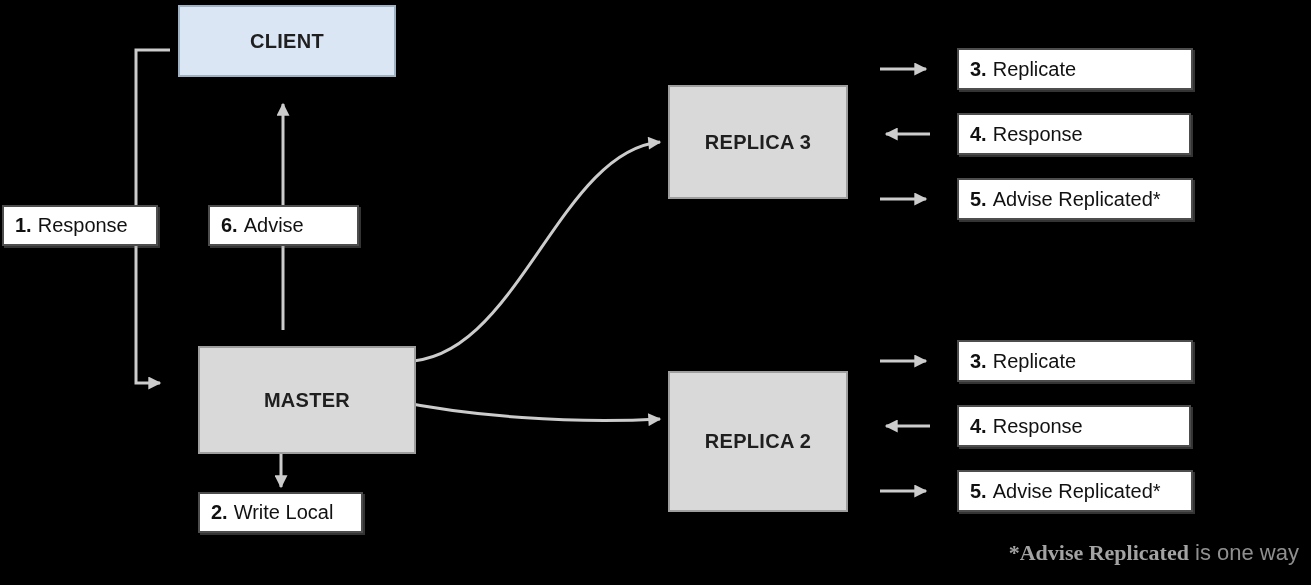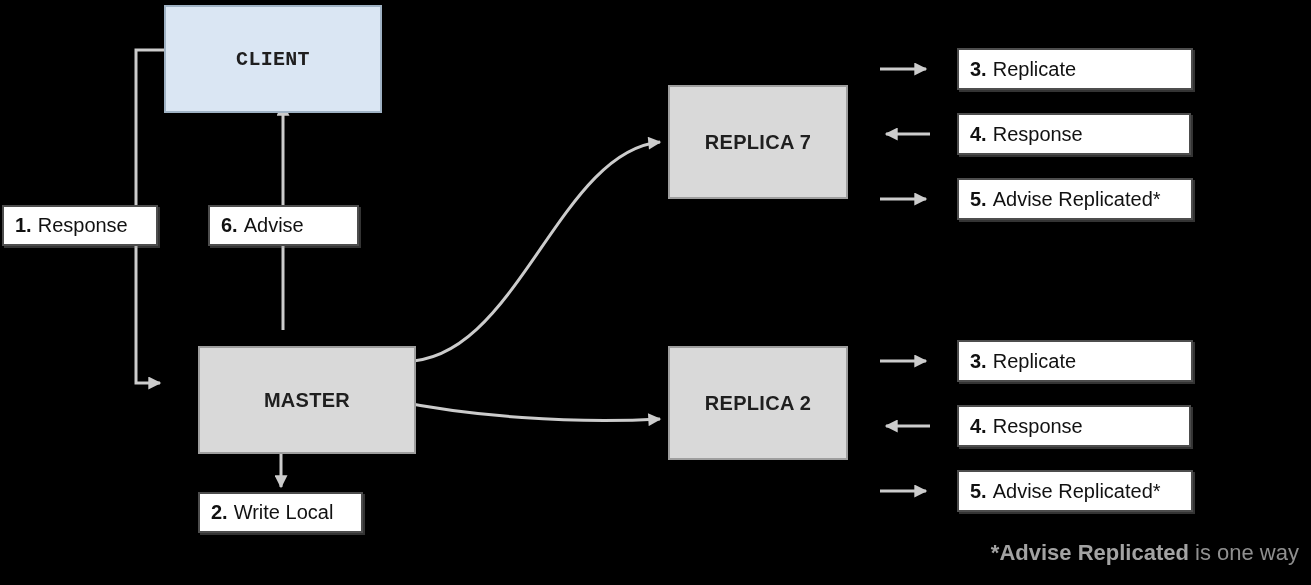--- a/index.html
+++ b/index.html
@@ -66,20 +66,21 @@
     position: absolute;
     right: 12px;
     top: 540px;
     font-size: 22px;
     color: var(--footnote-text, #8f8f8f);
     white-space: nowrap;
   }
   .footnote .fbold {
     font-weight: bold;
     color: #a3a3a3;
+    font-family: Liberation Serif, serif;
   }
 </style>
 </head>
 <body>
 
 <div class="canvas">
 
   <svg class="arrows" viewBox="0 0 1311 585" aria-hidden="true">
     <defs>
       <marker id="ah" viewBox="0 0 10 10" refX="9" refY="5" markerWidth="15" markerHeight="13" orient="auto-start-reverse" markerUnits="userSpaceOnUse">
@@ -99,33 +100,33 @@
 
     <path class="line" d="M 880 69 H 926" marker-end="url(#ah)"></path>
     <path class="line" d="M 930 134 H 886" marker-end="url(#ah)"></path>
     <path class="line" d="M 880 199 H 926" marker-end="url(#ah)"></path>
 
     <path class="line" d="M 880 361 H 926" marker-end="url(#ah)"></path>
     <path class="line" d="M 930 426 H 886" marker-end="url(#ah)"></path>
     <path class="line" d="M 880 491 H 926" marker-end="url(#ah)"></path>
   </svg>
 
-  <div class="node client" style="left:164px; top:5px; width:218px; height:108px;font-family:Liberation Mono, monospace;">
+  <div class="node client" style="left:178px; top:5px; width:218px; height:72px;">
     <span>CLIENT</span>
   </div>
 
   <div class="node gray" style="left:170px; top:346px; width:218px; height:108px;margin-left:28px;">
     <span>MASTER</span>
   </div>
 
   <div class="node gray" style="left:668px; top:85px; width:180px; height:114px;">
-    <span>REPLICA 7</span>
+    <span>REPLICA 3</span>
   </div>
 
-  <div class="node gray" style="left:668px; top:346px; width:180px; height:114px;">
+  <div class="node gray" style="left:668px; top:371px; width:180px; height:141px;">
     <span>REPLICA 2</span>
   </div>
 
   <div class="step" style="left:2px; top:205px; width:156px; height:41px;">
     <span class="num">1.</span>
     <span class="lbl">Response</span>
   </div>
 
   <div class="step" style="left:208px; top:205px; width:151px; height:41px;">
     <span class="num">6.</span>

